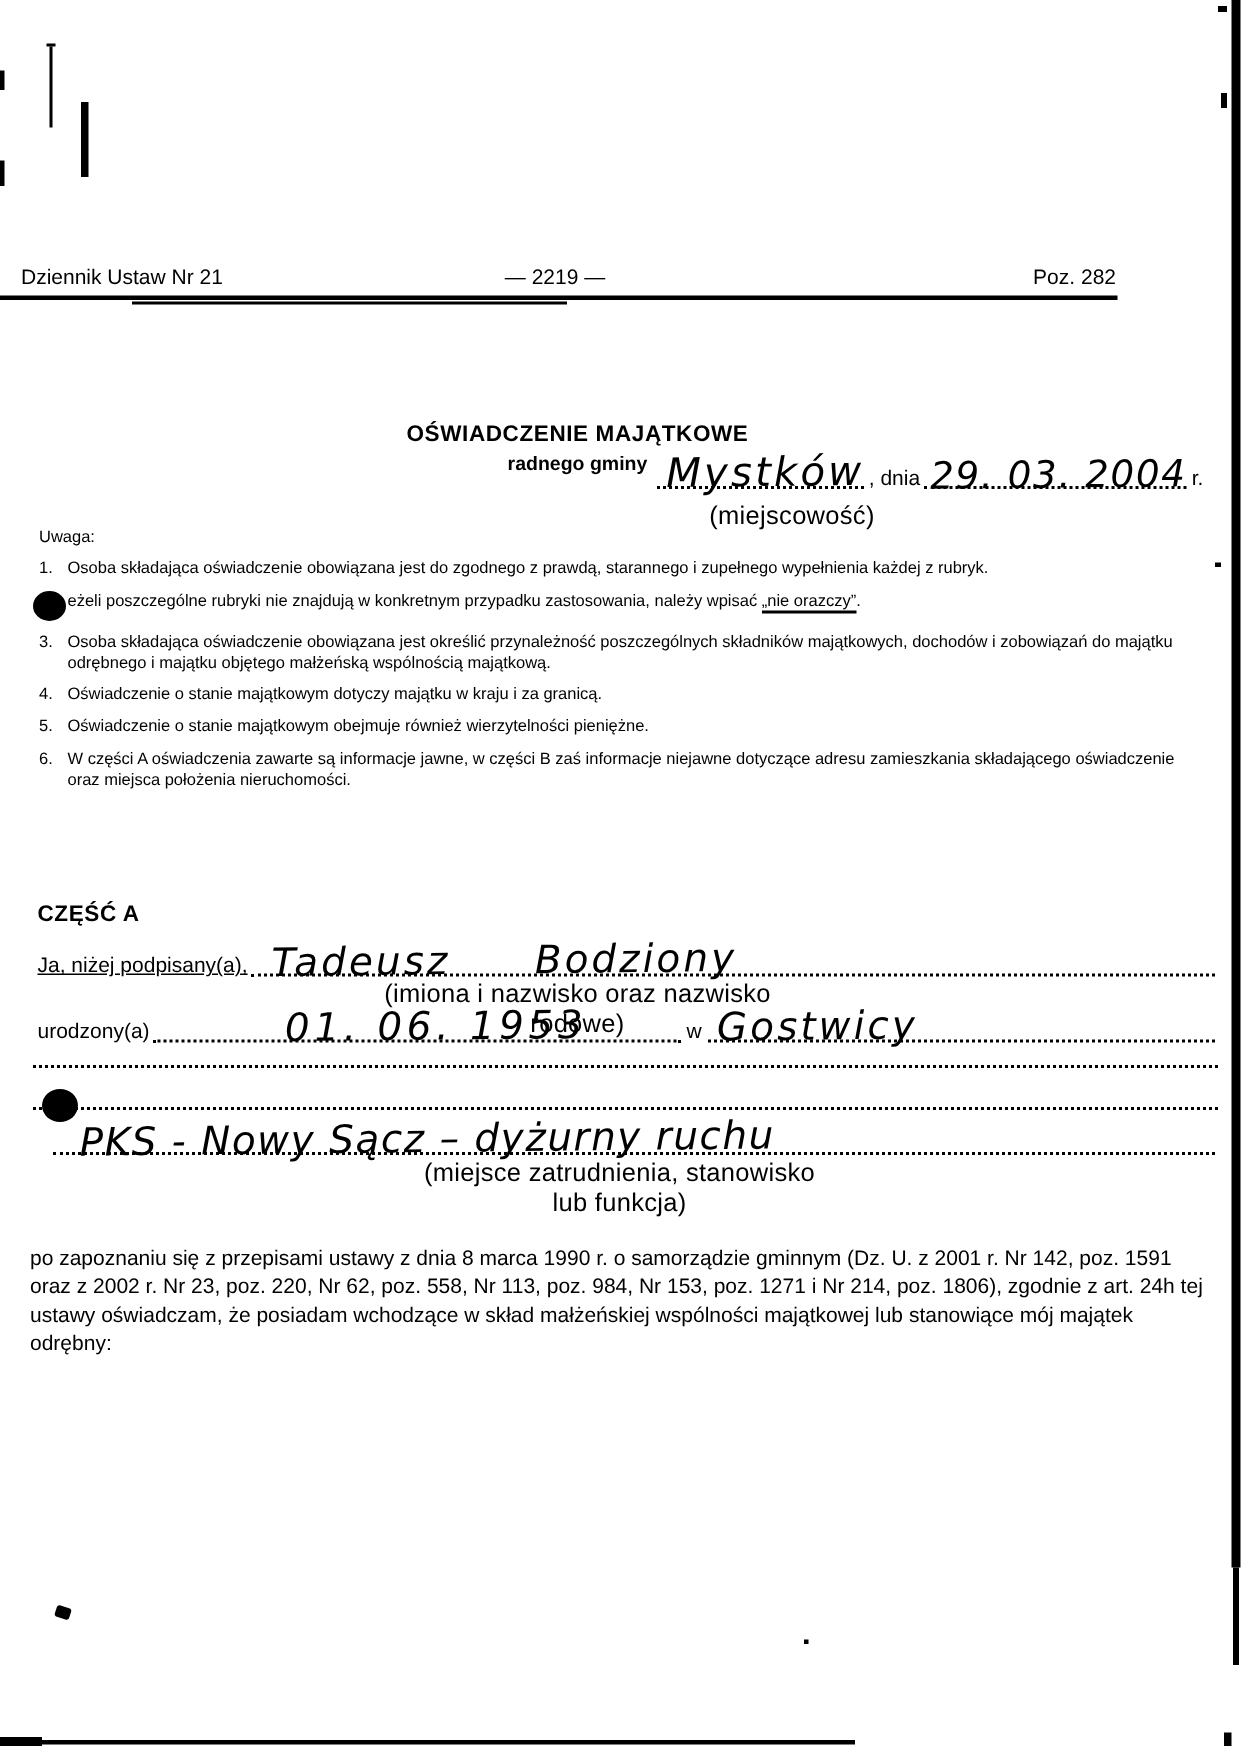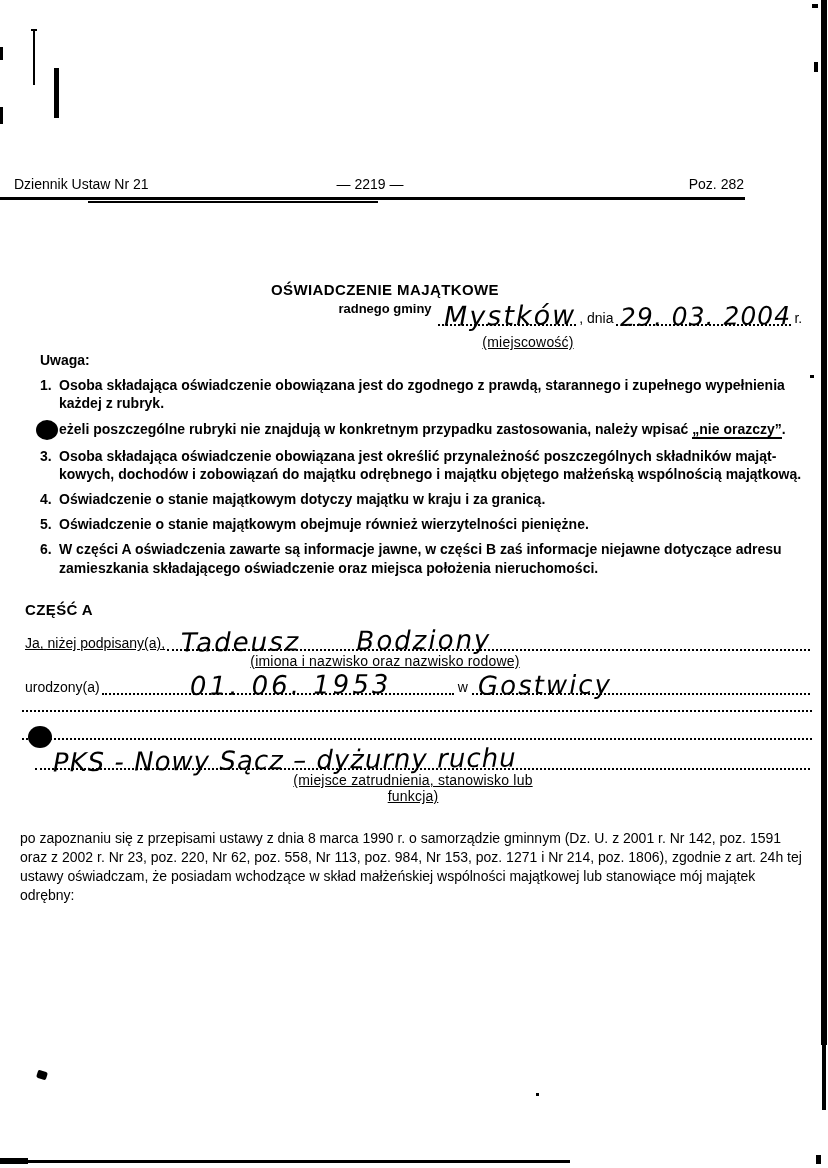--- a/index.html
+++ b/index.html
@@ -40,30 +40,30 @@
   .hw{
     font-family:"DejaVu Sans",sans-serif;font-style:italic;font-weight:400;
     display:inline-block;line-height:.9;transform:translateY(4px) rotate(-.6deg);
     letter-spacing:2px;white-space:nowrap;
   }
   
   .fillrow{position:absolute;display:flex;align-items:flex-end;font-size:14px;}
   .fill{border-bottom:2px dotted #000;position:relative;}
   .grow{flex:1;}
   .flabel{white-space:nowrap;padding:0 2px 0 0;}
-  .caption{position:absolute;font-size:14px;text-align:center;letter-spacing:.2px;text-decoration:underline;}
+  .caption{position:absolute;font-size:17px;text-align:center;letter-spacing:.2px;}
   
   .pd-row{top:300px;left:438px;width:352px;}
   .place-fill{width:166px;}
   .hw-place{font-size:27px;margin-left:6px;}
   .pd-label{white-space:nowrap;padding:0 3px;}
   .hw-date{font-size:25px;margin-left:4px;letter-spacing:1px;}
   .place-caption{top:334px;left:448px;width:160px;}
   
-  .notes{position:absolute;top:351px;left:40px;width:780px;font-size:14px;font-weight:700;line-height:1.3;}
+  .notes{position:absolute;top:351px;left:26px;width:780px;font-size:11px;font-weight:400;line-height:1.3;}
   .notes-heading{margin-bottom:7px;}
   .note{display:flex;margin-bottom:7px;}
   .note .num{flex:none;width:19px;}
   .note .txt{flex:1;}
   .ink-blob{flex:none;width:22px;height:20px;background:#000;border-radius:50%;margin:0 1px 0 -4px;}
   .u{border-bottom:2px solid #000;}
   
   .part-heading{position:absolute;top:601px;left:25px;font-size:15px;font-weight:700;letter-spacing:.4px;}
   .l1{top:626px;left:25px;right:18px;text-decoration:underline;}
   .hw-name{font-size:26px;margin-left:14px;word-spacing:46px;}

